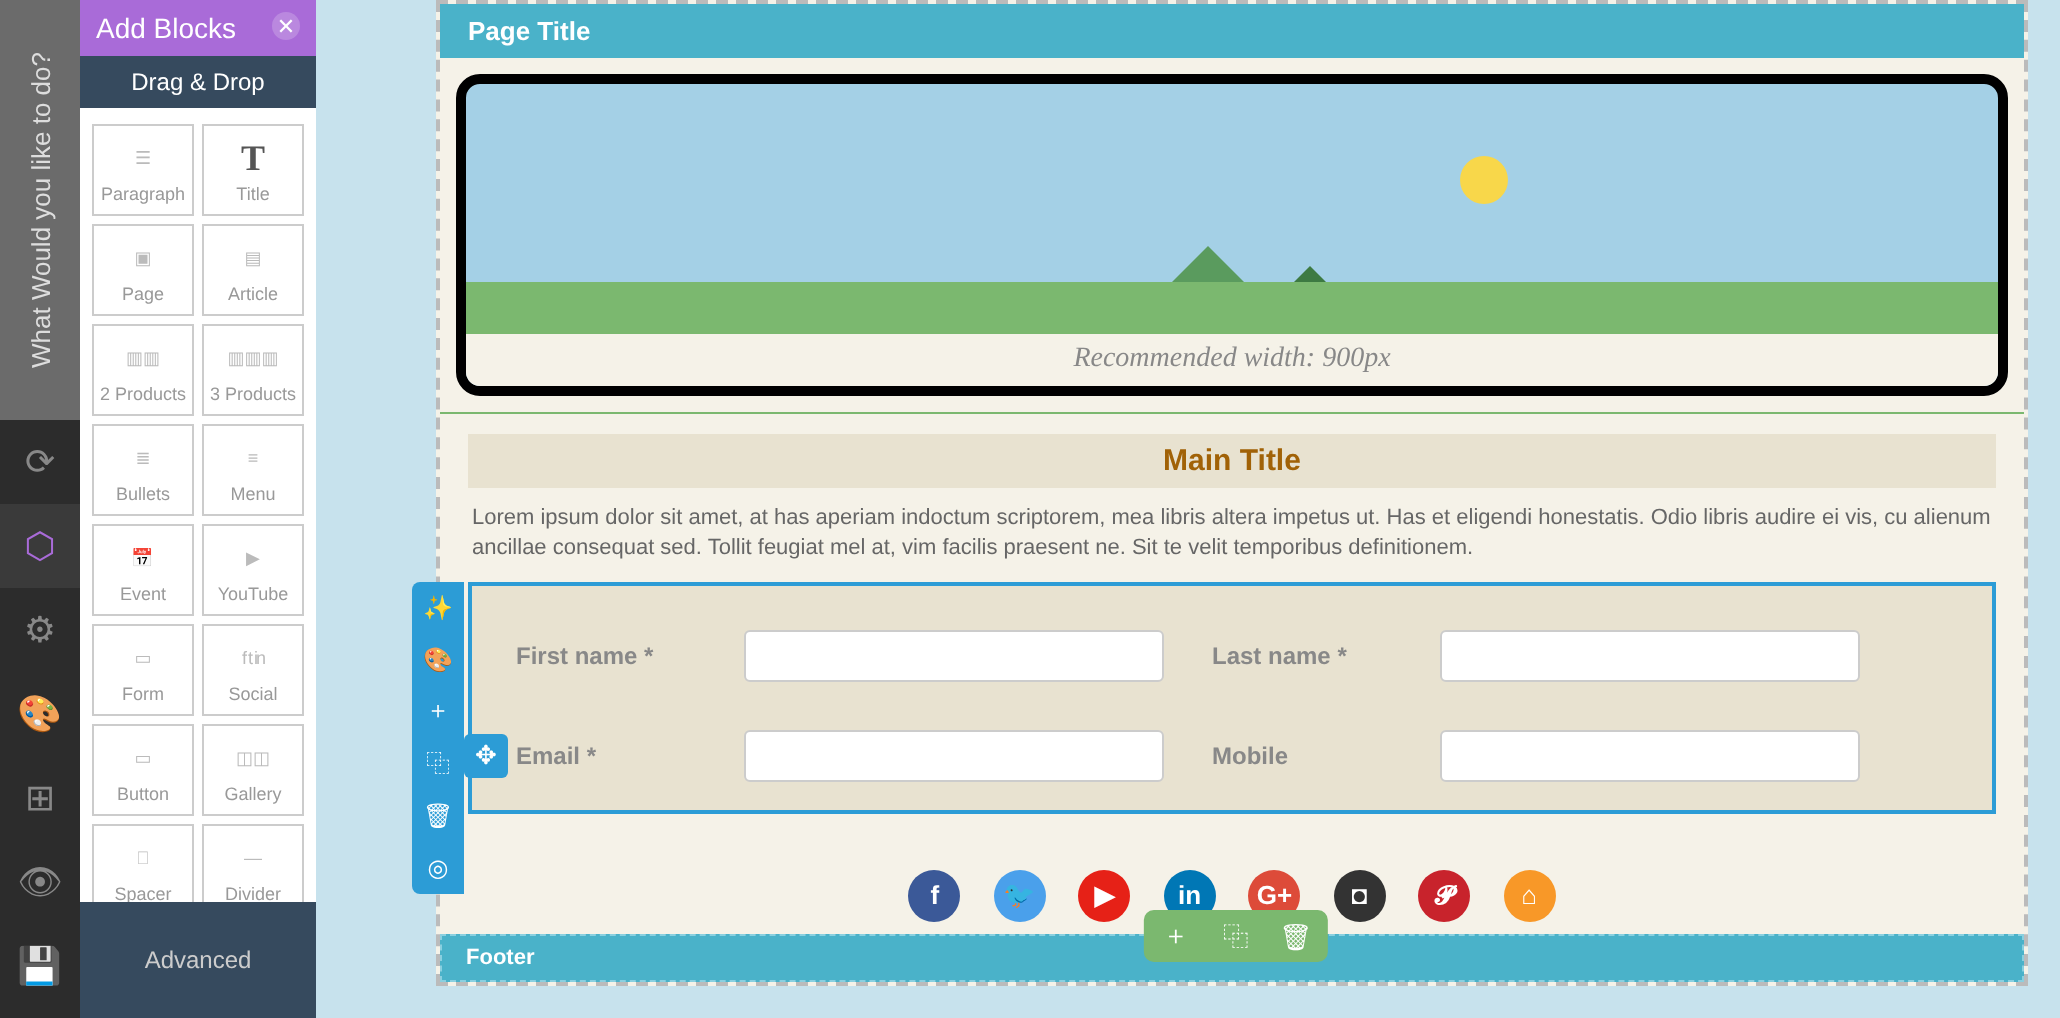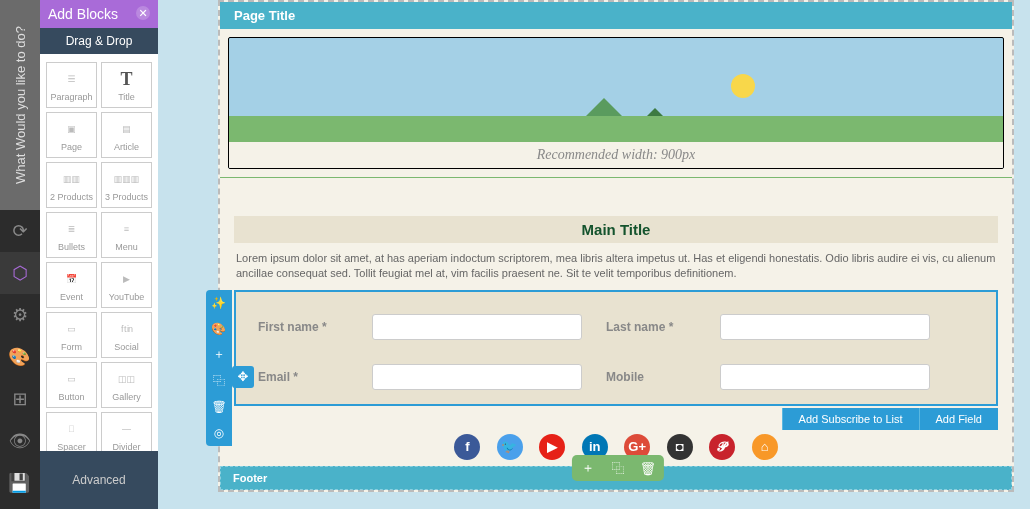--- a/index.html
+++ b/index.html
@@ -22,30 +22,30 @@
 .blocks { display: grid; grid-template-columns: 1fr 1fr; gap: 4px; padding: 8px 6px; background: #fff; flex: 1; overflow: auto; }
 .block { border: 1px solid #ccc; background: #fff; height: 46px; display:flex; flex-direction:column; align-items:center; justify-content:center; cursor:grab; color:#999; font-size:9px; gap:2px; }
 .block .glyph { height: 22px; display:flex; align-items:center; justify-content:center; color:#bbb; }
 .sb-adv { background: #364a5e; color: #ccc; font-size: 12px; text-align: center; padding: 22px 0; cursor: pointer; }
 
 
 .canvas { flex: 1; position: relative; padding: 0 16px 12px 60px; background: #c7e2ed; }
 .page { background: #f5f2e8; border: 2px dashed #bbb; margin-top: 0; position: relative; }
 .pagetitle { background: #4ab2c9; color: #fff; font-weight: bold; padding: 6px 14px; font-size: 13px; }
 
-.hero { margin: 8px; border: 1px solid #000000; border-radius: 2px; height: 132px; position: relative; overflow: hidden; background: #a4d0e6; }
+.hero { margin: 8px; border: 5px solid #000000; border-radius: 12px; height: 161px; position: relative; overflow: hidden; background: #a4d0e6; }
 .hero .sun { position:absolute; top:36px; right:32%; width:24px; height:24px; background:#f8d74a; border-radius:50%; }
 .hero .m1 { position:absolute; bottom:36px; left:44%; border:34px solid transparent; border-bottom-color:#5a9b5e; }
 .hero .m2 { position:absolute; bottom:36px; left:52%; border:24px solid transparent; border-bottom-color:#3d7a42; }
 .hero .grass { position:absolute; bottom:26px; left:0; right:0; height:26px; background:#7bb86f; }
 .hero .ground { position:absolute; bottom:0; left:0; right:0; height:26px; background:#f5f2e8; text-align:center; font-family: 'Comic Sans MS', cursive; font-style: italic; color:#888; font-size:14px; line-height:26px; }
 .hr-green { border:none; border-top:1px solid #7bb86f; margin: 0; }
 
 .main { padding: 10px 14px 0 14px; }
-.main-title { background: #e8e2d0; color: #14532d; font-weight: bold; text-align: center; padding: 5px; font-size: 15px; margin-top: 28px; }
+.main-title { background: #e8e2d0; color: #a16207; font-weight: bold; text-align: center; padding: 5px; font-size: 15px; }
 .lorem { font-size: 11px; color: #666; padding: 8px 2px; line-height: 1.4; }
 
 
 .formwrap { position: relative; margin: 0 0 2px 0; }
 .formblock { border: 2px solid #2c9cd6; background: #e8e2d0; padding: 22px 22px 14px 22px; }
 .formgrid { display: grid; grid-template-columns: 90px 210px 90px 210px; column-gap: 50px; row-gap: 18px; font-size: 12px; color: #888; align-items: center; gap: 24px; }
 .formgrid label { font-weight: bold; }
 .formgrid input { height: 26px; border: 1px solid #ccc; border-radius: 3px; background: #fff; padding: 0 6px; }
 .send { text-align: right; margin-top: 14px; }
 .send button { background: #7bb86f; color: #fff; border: none; border-radius: 4px; padding: 7px 20px; font-size: 14px; cursor: pointer; }
@@ -193,24 +193,20 @@
             <input type="text" style="">
             <label>Last name *</label>
             <input type="text" style="">
             <label>Email *</label>
             <input type="text" style="">
             <label>Mobile</label>
             <input type="text" style="">
           </div>
         </div>
 
-        <div class="formactions">
-          <div>Add Subscribe to List</div>
-          <div>Add Field</div>
-        </div>
       </div>
 
       <div class="social">
         <span style="background:#3b5998">f</span>
         <span style="background:#4aa0eb">🐦</span>
         <span style="background:#e62117">▶</span>
         <span style="background:#0077b5">in</span>
         <span style="background:#dd4b39">G+</span>
         <span style="background:#333">◘</span>
         <span style="background:#c8232c">𝓟</span>

